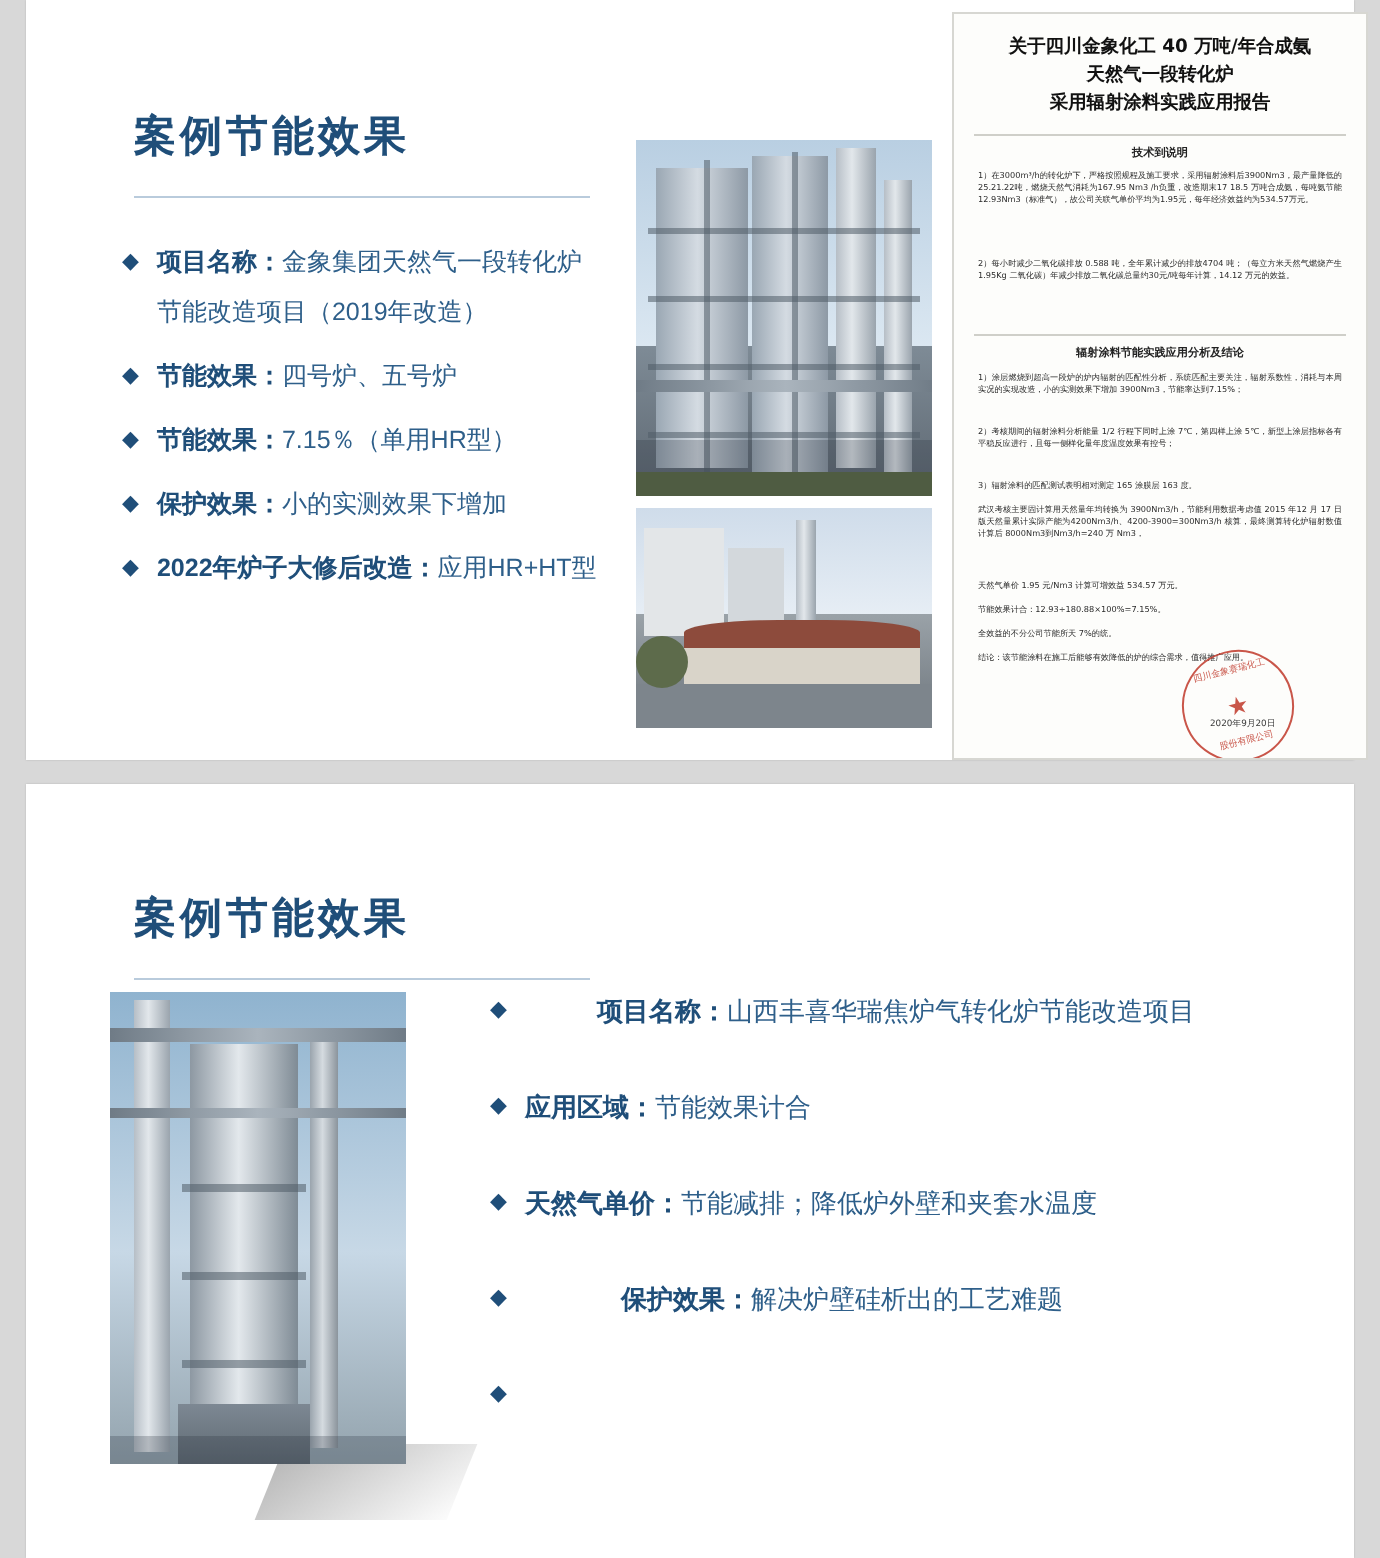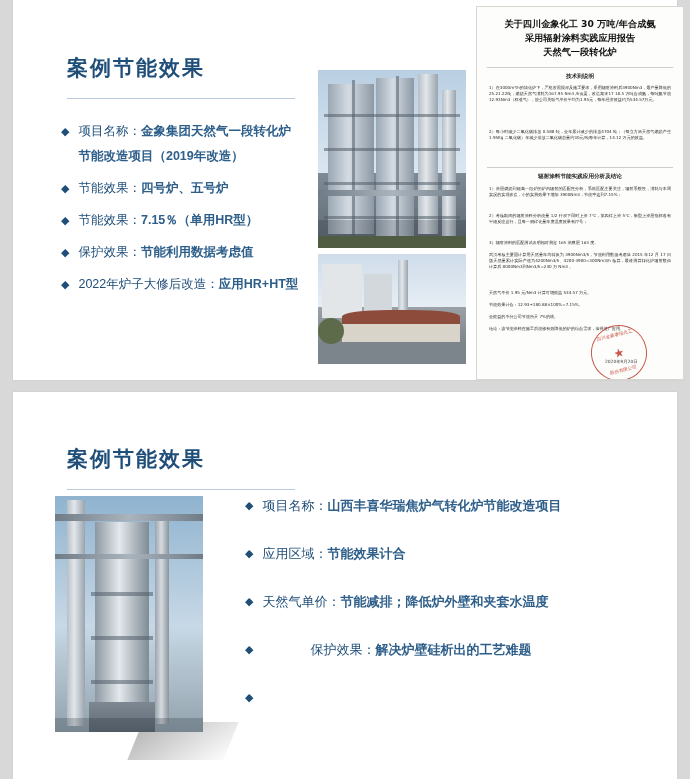--- a/index.html
+++ b/index.html
@@ -54,25 +54,25 @@
     line-height: 19px;
     margin-right: 9px;
     flex: 0 0 auto;
   }
   .bullet-text {
     font-size: 12.5px;
     line-height: 19px;
     color: #1f4e79;
   }
   .bullet-text .lbl {
+    font-weight: bold;
+    color: #1f4e79;
+  }
+  .bullet-text .val {
     font-weight: normal;
-    color: #1f4e79;
-  }
-  .bullet-text .val {
-    font-weight: bold;
     color: #2e5f8a;
   }
   .bullet-text .cont {
     display: block;
     margin-top: 6px;
     margin-left: 0px;
   }
 
   
   .photo {
@@ -229,21 +229,21 @@
       <div class="bullet-row">
         <span class="diamond">◆</span>
         <span class="bullet-text">
           <span class="lbl">节能效果：</span><span class="val">7.15％（单用HR型）</span>
         </span>
       </div>
 
       <div class="bullet-row">
         <span class="diamond">◆</span>
         <span class="bullet-text">
-          <span class="lbl">保护效果：</span><span class="val">节能利用数据考虑值</span>
+          <span class="lbl">保护效果：</span><span class="val">小的实测效果下增加</span>
         </span>
       </div>
 
       <div class="bullet-row">
         <span class="diamond">◆</span>
         <span class="bullet-text">
           <span class="lbl">2022年炉子大修后改造：</span><span class="val">应用HR+HT型</span>
         </span>
       </div>
     </div>
@@ -274,23 +274,23 @@
       <div class="stack" style="left:80px; top:6px; width:10px; height:58px;"></div>
       <div class="roof" style="left:24px; top:56px; width:118px; height:16px; border-radius:40% 40% 0 0;"></div>
       <div class="wall" style="left:24px; top:70px; width:118px; height:18px;"></div>
       <div class="shade" style="left:0px; top:88px; width:150px; height:22px; background:#7d858c;"></div>
       <div class="veg" style="left:0px; top:64px; width:26px; height:26px; border-radius:50%;"></div>
     </div>
 
     <div class="report" style="left:463px; top:6px; width:206px; height:372px;">
 
       <div class="doc-title">
-        <div>关于四川金象化工 30 万吨/年合成氨</div>
+        <div>关于四川金象化工 40 万吨/年合成氨</div>
+        <div>天然气一段转化炉</div>
         <div>采用辐射涂料实践应用报告</div>
-        <div>天然气一段转化炉</div>
       </div>
 
       <div class="rule" style="left:10px; right:10px; top:60px;"></div>
 
       <div class="sec-head" style="top:66px;">技术到说明</div>
 
       <div class="para" style="left:12px; width:182px; top:78px;">1）在3000m³/h的转化炉下，严格按照规程及施工要求，采用辐射涂料后3900Nm3，最产量降低的25.21.22吨，燃烧天然气消耗为167.95 Nm3 /h负重，改造期末17 18.5 万吨合成氨，每吨氨节能 12.93Nm3（标准气），故公司关联气单价平均为1.95元，每年经济效益约为534.57万元。</div>
       <div class="para" style="left:12px; width:182px; top:122px;">2）每小时减少二氧化碳排放 0.588 吨，全年累计减少的排放4704 吨；（每立方米天然气燃烧产生 1.95Kg 二氧化碳）年减少排放二氧化碳总量约30元/吨每年计算，14.12 万元的效益。</div>
 
       <div class="rule" style="left:10px; right:10px; top:160px;"></div>
@@ -334,21 +334,21 @@
       <div class="beam" style="left:36px; top:140px; width:62px; height:4px;"></div>
       <div class="beam" style="left:36px; top:184px; width:62px; height:4px;"></div>
       <div class="tower" style="left:34px; top:206px; width:66px; height:30px; background:linear-gradient(#7d8893,#5e6972);"></div>
       <div class="shade" style="left:0px; top:222px; width:148px; height:14px;"></div>
     </div>
 
     <div class="bullet-list" style="left:232px; top:104px; width:410px;">
 
       <div class="bullet-row" style="margin-bottom:29px;">
         <span class="diamond">◆</span>
-        <span class="bullet-text" style="font-size:13px;">
+        <span class="bullet-text" style="font-size:13px;margin-left:36px;">
           <span class="lbl">项目名称：</span><span class="val">山西丰喜华瑞焦炉气转化炉节能改造项目</span>
         </span>
       </div>
 
       <div class="bullet-row" style="margin-bottom:29px;">
         <span class="diamond">◆</span>
         <span class="bullet-text" style="font-size:13px;">
           <span class="lbl">应用区域：</span><span class="val">节能效果计合</span>
         </span>
       </div>

